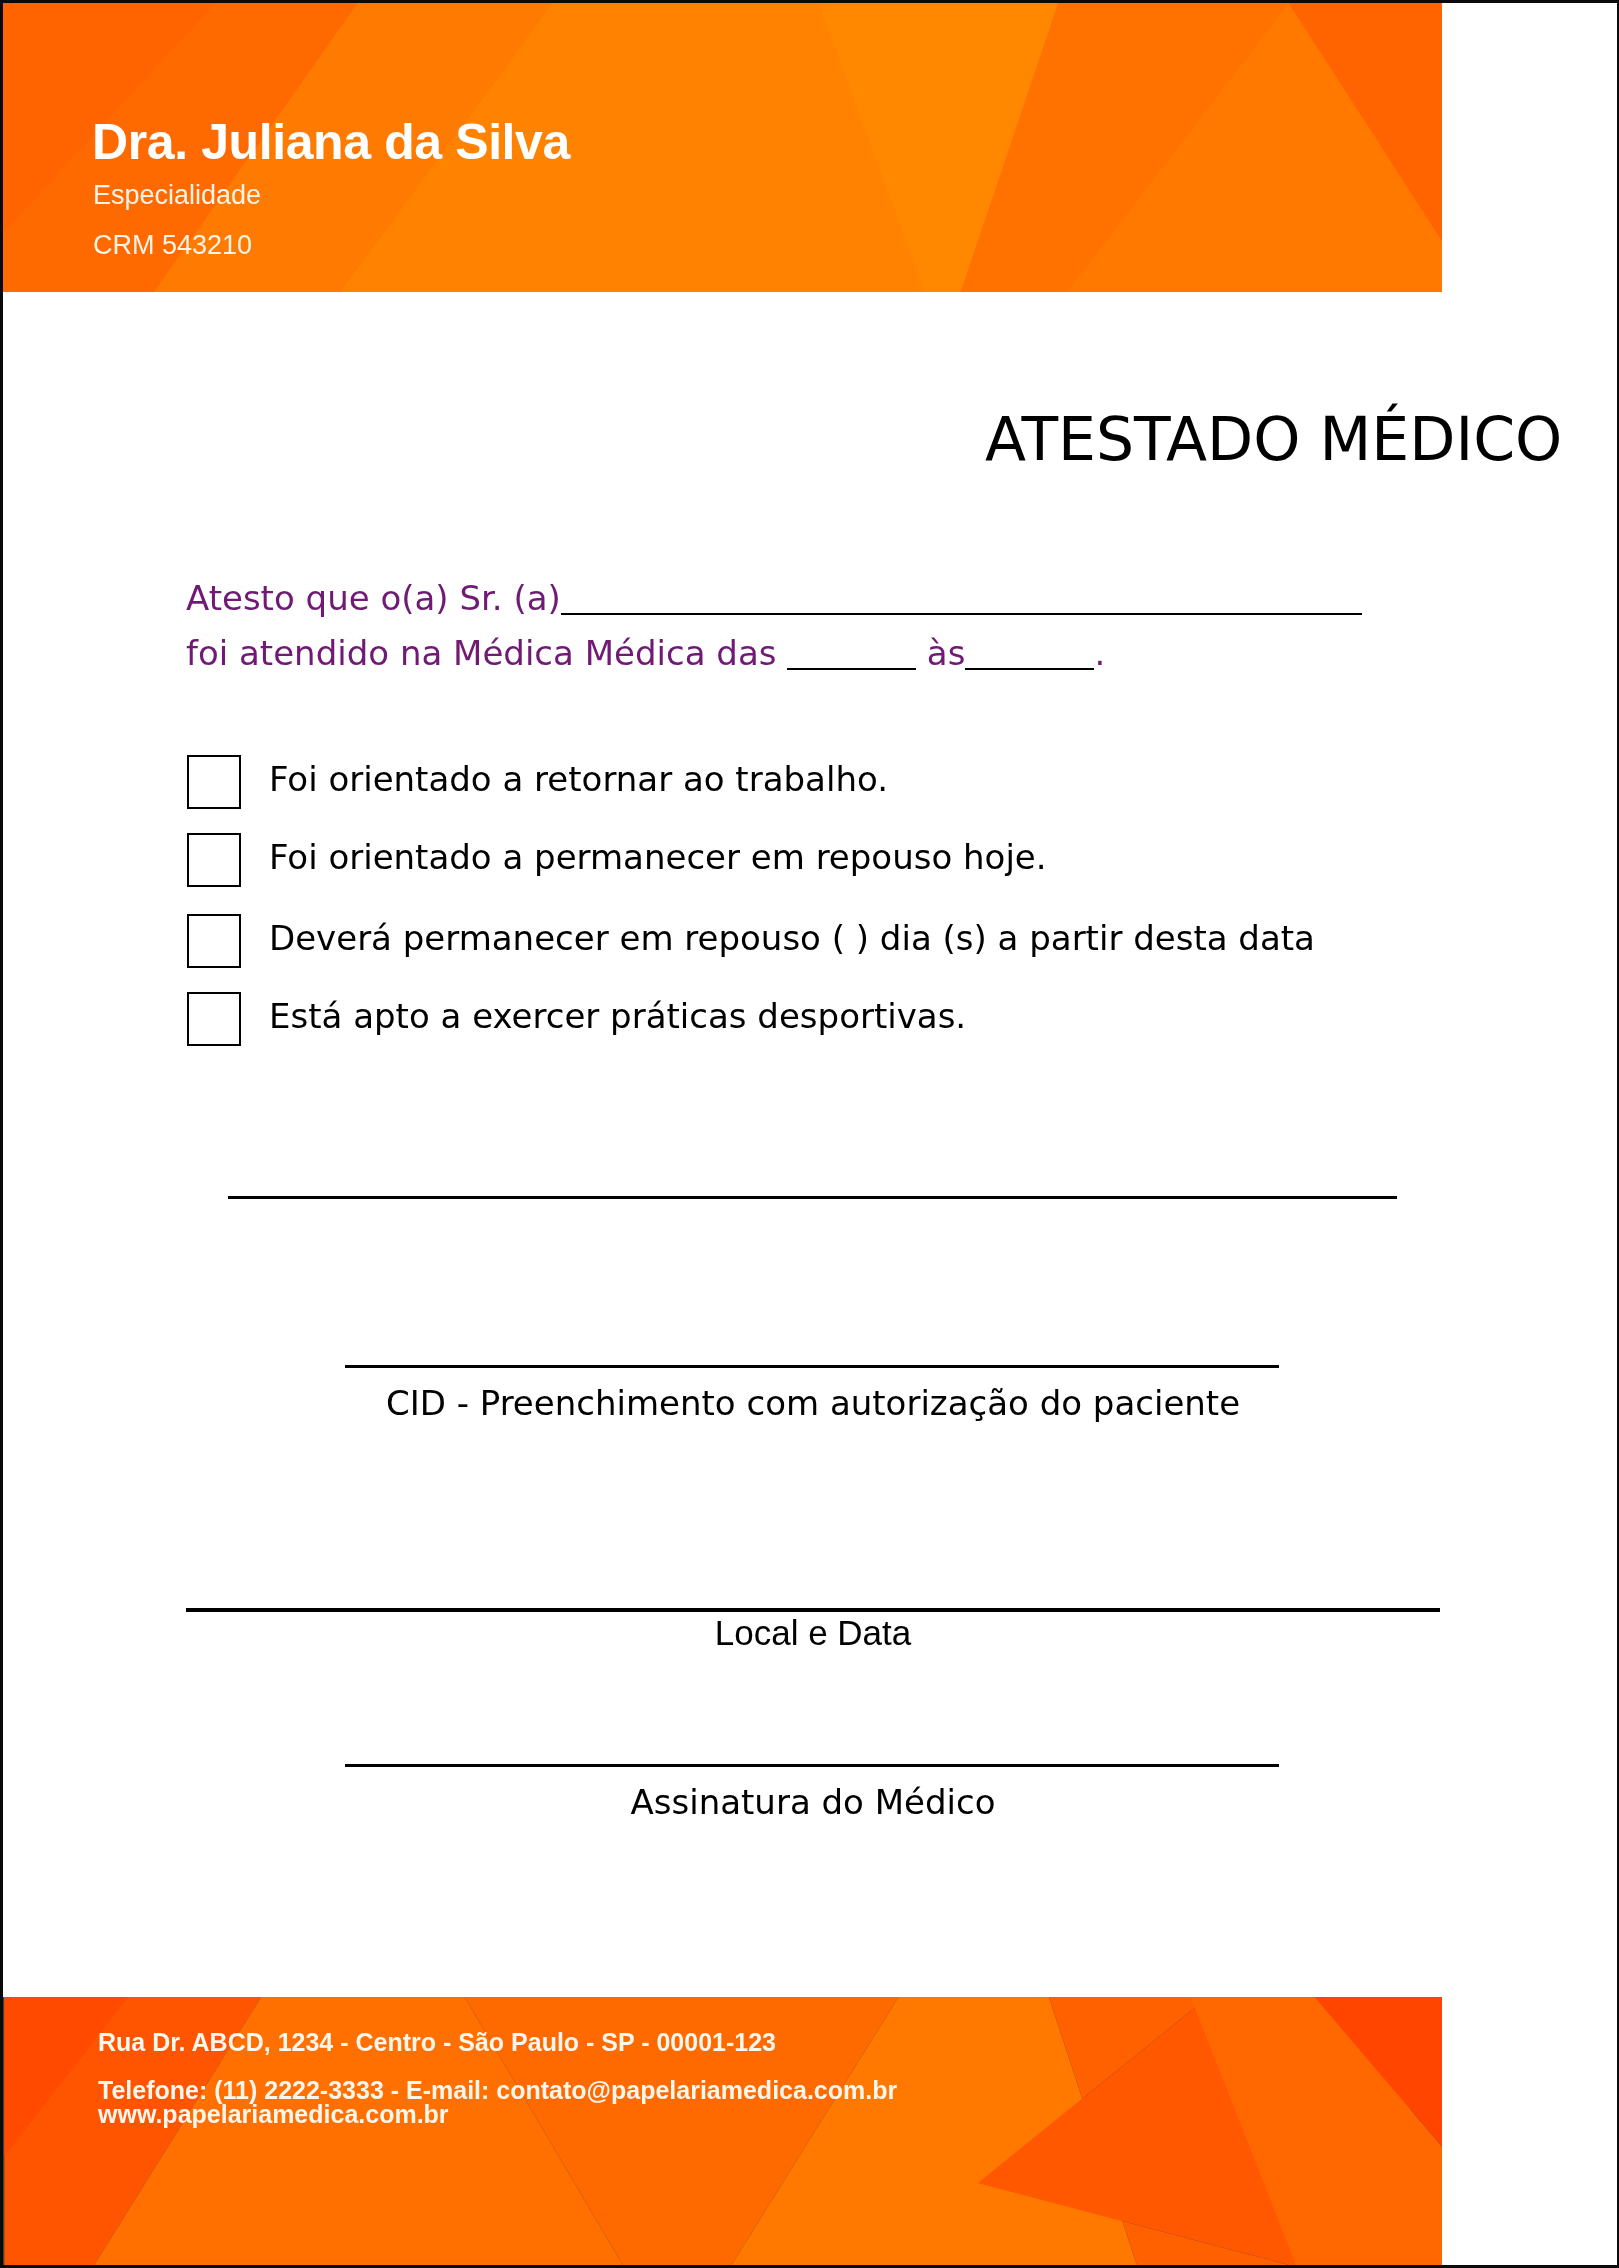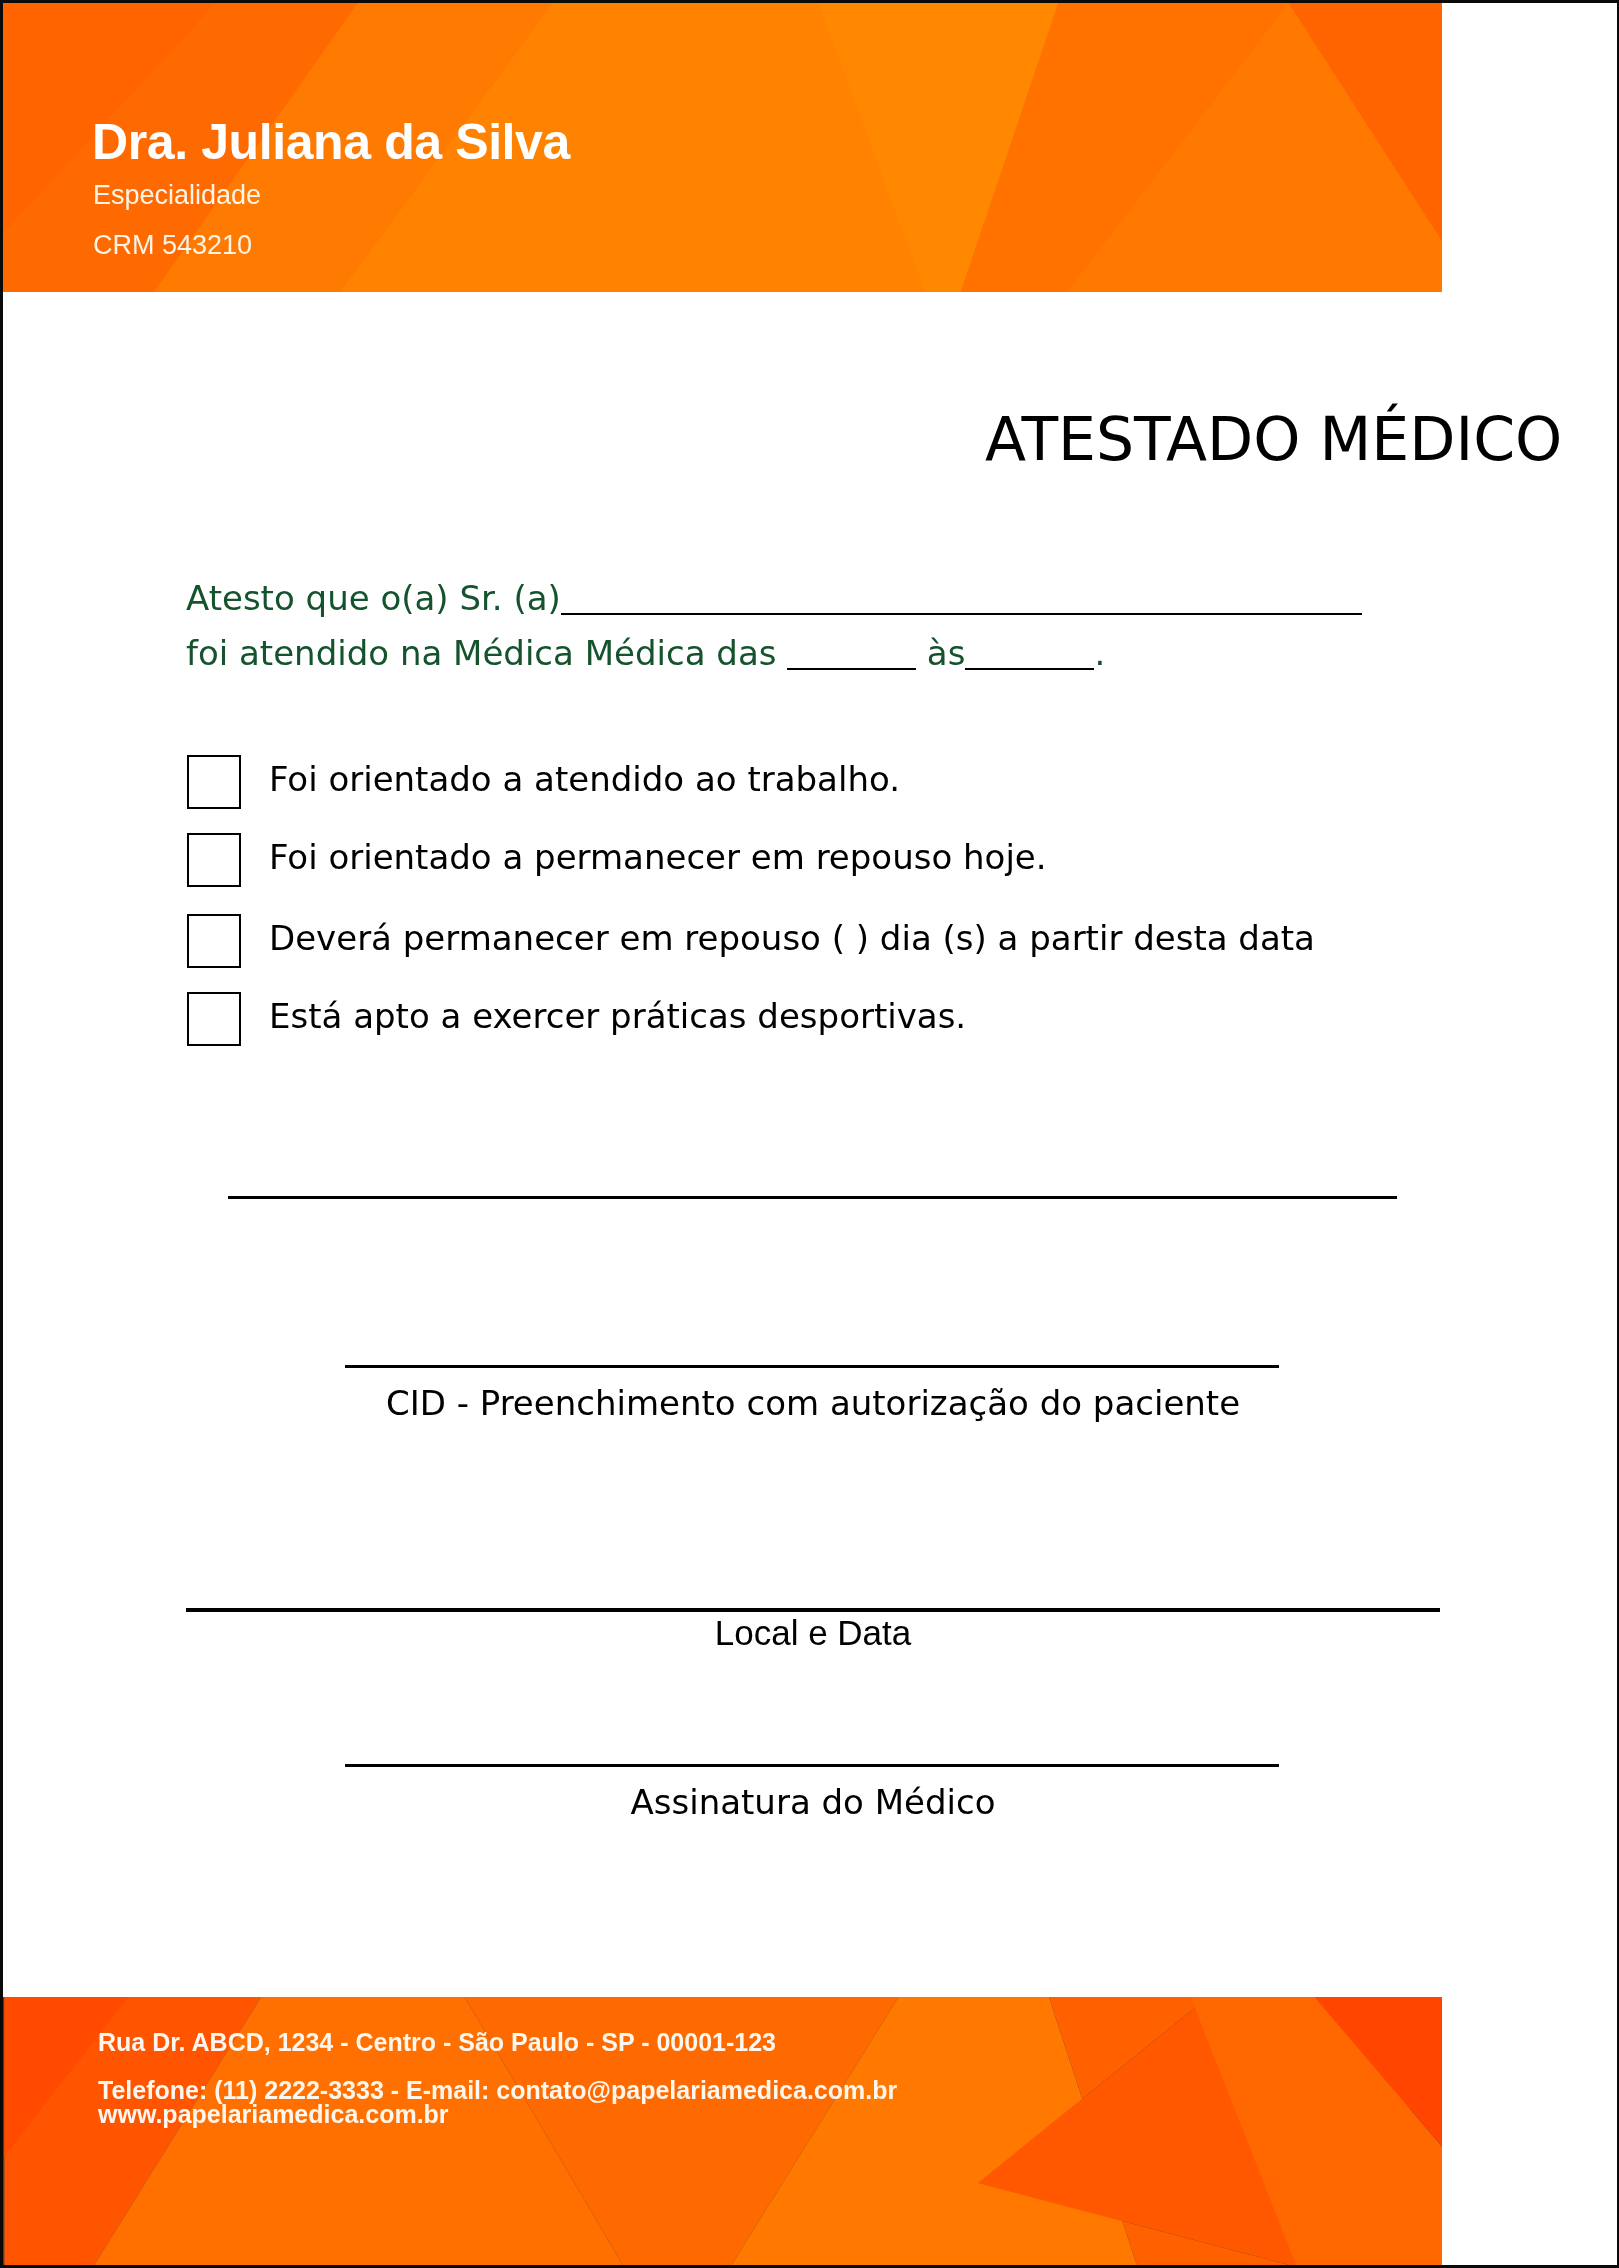--- a/index.html
+++ b/index.html
@@ -26,21 +26,21 @@
   .doctor-specialty { top: 177px; }
   .doctor-crm { top: 227px; }
 
   .doc-title {
     position: absolute; left: 982px; top: 401px;
     font-family: "DejaVu Sans", sans-serif; font-size: 60px; color: #000;
     white-space: nowrap;
   }
   .body-line {
     position: absolute; left: 183px;
-    font-family: "DejaVu Sans", sans-serif; font-size: 34px; color: #14532d; white-space: nowrap;
+    font-family: "DejaVu Sans", sans-serif; font-size: 34px; color: #701a75; white-space: nowrap;
   }
   .body-line.l1 { top: 575px; }
   .body-line.l2 { top: 630px; }
   .blank {
     display: inline-block; border-bottom: 2.7px solid #000; height: 35px; vertical-align: -5.3px;
   }
   .blank.name { width: 801px; }
   .blank.time1 { width: 129px; margin-left: 10.6px; }
   .blank.time2 { width: 129px; }
 
@@ -102,21 +102,21 @@
   <div class="body-line l1">
     <span>Atesto que o(a) Sr. (a)</span><span class="blank name"></span>
   </div>
   <div class="body-line l2">
     <span>foi atendido na Médica Médica das</span><span class="blank time1"></span>
     <span>às</span><span class="blank time2"></span><span>.</span>
   </div>
 
   <div class="check-row" style="top:752px;">
     <span class="checkbox"></span>
-    <span class="check-label">Foi orientado a atendido ao trabalho.</span>
+    <span class="check-label">Foi orientado a retornar ao trabalho.</span>
   </div>
   <div class="check-row" style="top:830px;">
     <span class="checkbox"></span>
     <span class="check-label">Foi orientado a permanecer em repouso hoje.</span>
   </div>
   <div class="check-row" style="top:911px;">
     <span class="checkbox"></span>
     <span class="check-label">Deverá permanecer em repouso (    )  dia (s) a partir desta data</span>
   </div>
   <div class="check-row" style="top:989px;">

